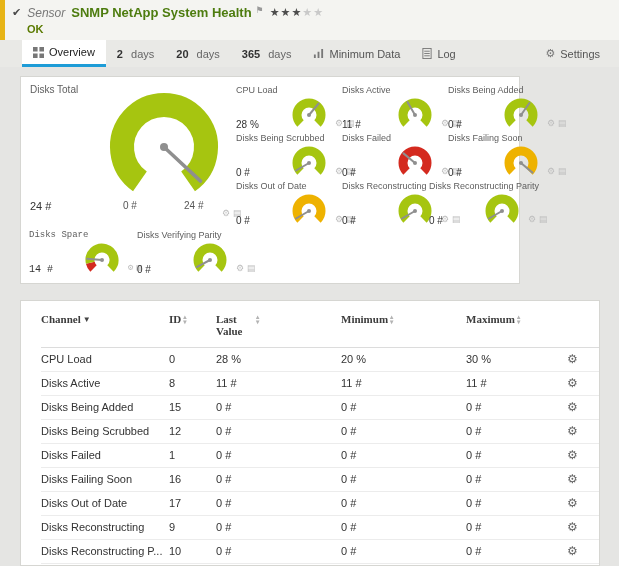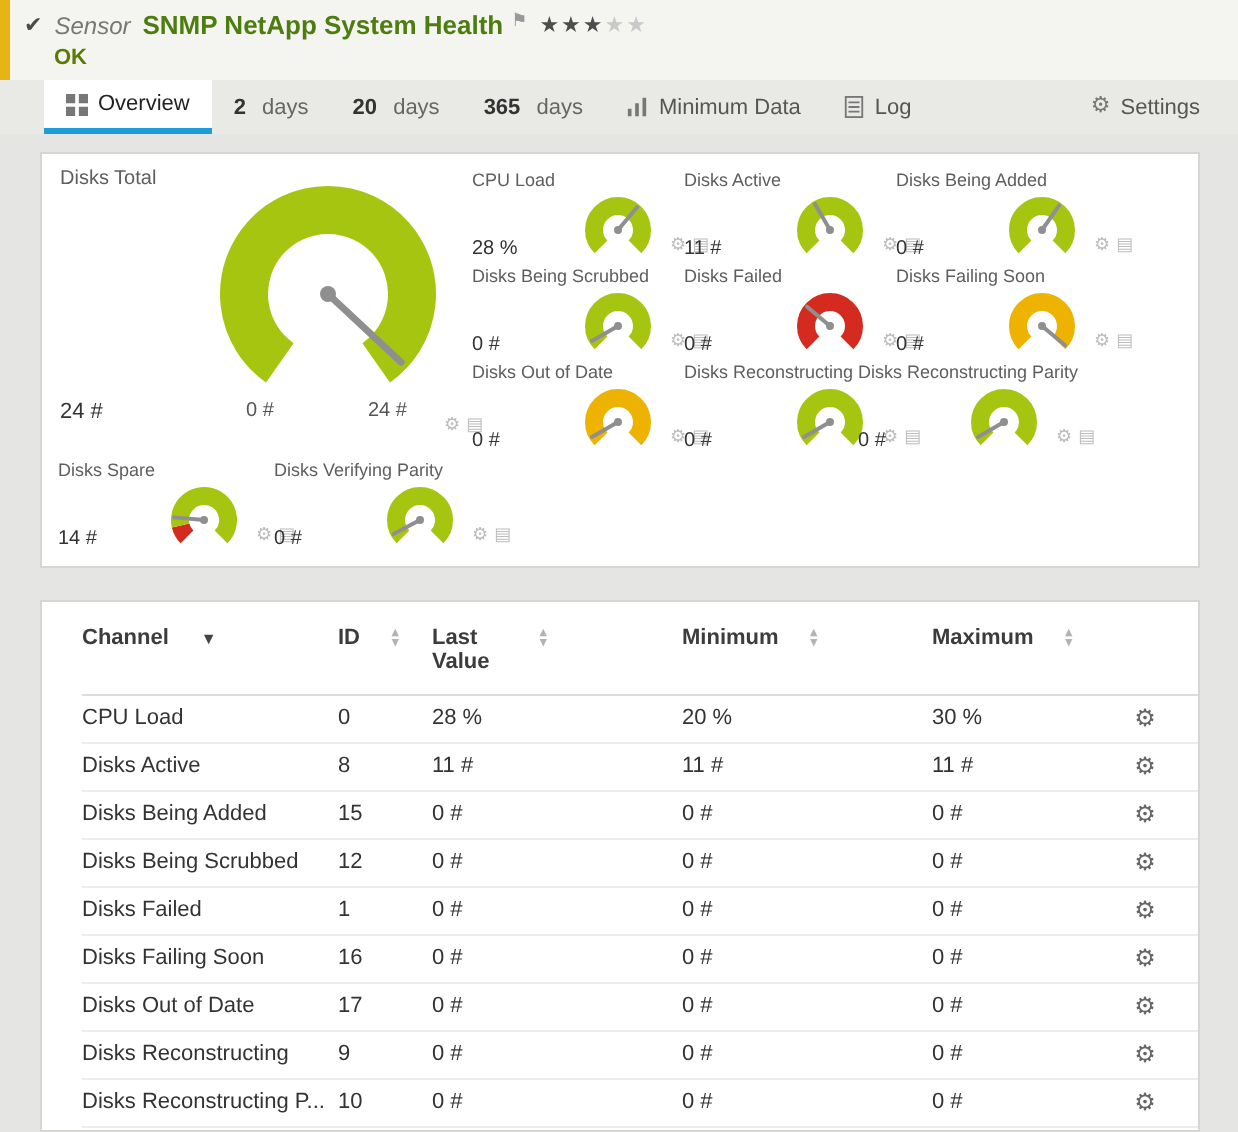--- a/index.html
+++ b/index.html
@@ -28,21 +28,21 @@
   .tabbar{position:absolute;top:40px;left:0;right:0;height:27px;display:flex;align-items:stretch;background:#e9e9e6;padding:0 8px 0 22px;}
   .tab{display:flex;align-items:center;gap:5px;padding:0 11px;font-size:11px;color:#555;cursor:pointer;height:27px;box-sizing:border-box;}
   .tab.active{background:#fff;border-bottom:3px solid #1e9cd7;color:#222;}
   .tab .num{font-weight:bold;color:#333;}
   .tab .word{color:#666;}
   .tab.right{margin-left:auto;}
   .ticon{display:flex;align-items:center;line-height:1;}
 
   
   .panel{position:absolute;background:#fff;border:1px solid #d6d6d2;box-sizing:border-box;}
-  .gpanel{left:20px;top:76px;width:580px;height:208px;}
+  .gpanel{left:20px;top:76px;width:500px;height:208px;}
   .tpanel{left:20px;top:300px;width:580px;height:266px;overflow:hidden;}
 
   
   .panel-label{position:absolute;left:9px;top:7px;font-size:10px;color:#5e5e5e;}
   .main-gauge{position:absolute;left:68px;top:12px;width:150px;height:120px;}
   .scale-min{position:absolute;left:102px;top:123px;font-size:10px;color:#555;}
   .scale-max{position:absolute;left:163px;top:123px;font-size:10px;color:#555;}
   .main-value{position:absolute;left:9px;top:123px;font-size:11px;color:#333;}
   .main-icons{position:absolute;left:198px;top:125px;}
   .gicons span{color:#bdbdbd;font-size:9px;margin-left:3px;cursor:pointer;line-height:1;}
@@ -50,21 +50,21 @@
   .glabel{font-size:9px;color:#5e5e5e;white-space:nowrap;margin-bottom:1px;}
   .grow{display:flex;align-items:flex-end;}
   .gvalue{font-size:10px;color:#333;width:50px;flex:none;}
   .gsvg{flex:none;}
   .gsvg svg{display:block;}
 
   
   .tpanel table{border-collapse:collapse;table-layout:fixed;margin:4px 0 0 20px;width:560px;font-size:11px;color:#333;}
   .tpanel th{font-weight:bold;color:#3c3c3c;text-align:left;vertical-align:top;padding:8px 0 10px 0;border-bottom:1px solid #dcdcdc;cursor:pointer;}
   .tpanel td{padding:4px 0 5px 0;border-bottom:1px solid #ececec;height:13px;}
-  .thflex{display:flex;align-items:flex-start;gap:16px;}
+  .thflex{display:flex;align-items:flex-start;gap:2px;font-family:Liberation Serif, serif;}
   .lbl.wrap{display:inline-block;max-width:38px;}
   .sort-active{font-size:8px;color:#444;margin-top:2px;}
   .updown{display:flex;flex-direction:column;font-size:6.5px;line-height:5px;color:#b3b3b3;margin-top:1px;}
   .updown i{font-style:normal;display:block;}
   .gearcell{text-align:center;}
   .rowgear{font-size:12px;color:#666;cursor:pointer;}
 </style>
 </head>
 <body>
 
@@ -259,21 +259,21 @@
             <span class="gsvg">
               <svg width="46" height="34" viewBox="0 0 46 34">
                 <path d="M 14.51 27.49 A 12 12 0 1 1 31.49 27.49" stroke="#a6c510" stroke-width="9" fill="none"></path>
                 <line x1="23" y1="19" x2="10.01" y2="26.50" stroke="#8f8f8f" stroke-width="2" stroke-linecap="round"></line>
                 <circle cx="23" cy="19" r="2" fill="#8f8f8f"></circle>
               </svg>
             </span>
             <span class="gicons"><span>⚙</span><span>▤</span></span>
           </div>
         </div>
-        <div class="gcell" style="left: 8px; top: 153px;">
+        <div class="gcell" style="left: 8px; top: 153px; font-family: Liberation Mono, monospace;">
           <div class="glabel">Disks Spare</div>
           <div class="grow">
             <span class="gvalue">14 #</span>
             <span class="gsvg">
               <svg width="46" height="34" viewBox="0 0 46 34">
                 <path d="M 14.51 27.49 A 12 12 0 0 1 11.31 21.70" stroke="#d42a1f" stroke-width="9" fill="none"></path>
                 <path d="M 11.31 21.70 A 12 12 0 1 1 31.49 27.49" stroke="#a6c510" stroke-width="9" fill="none"></path>
                 <line x1="23" y1="19" x2="8.06" y2="17.69" stroke="#8f8f8f" stroke-width="2" stroke-linecap="round"></line>
                 <circle cx="23" cy="19" r="2" fill="#8f8f8f"></circle>
               </svg>

